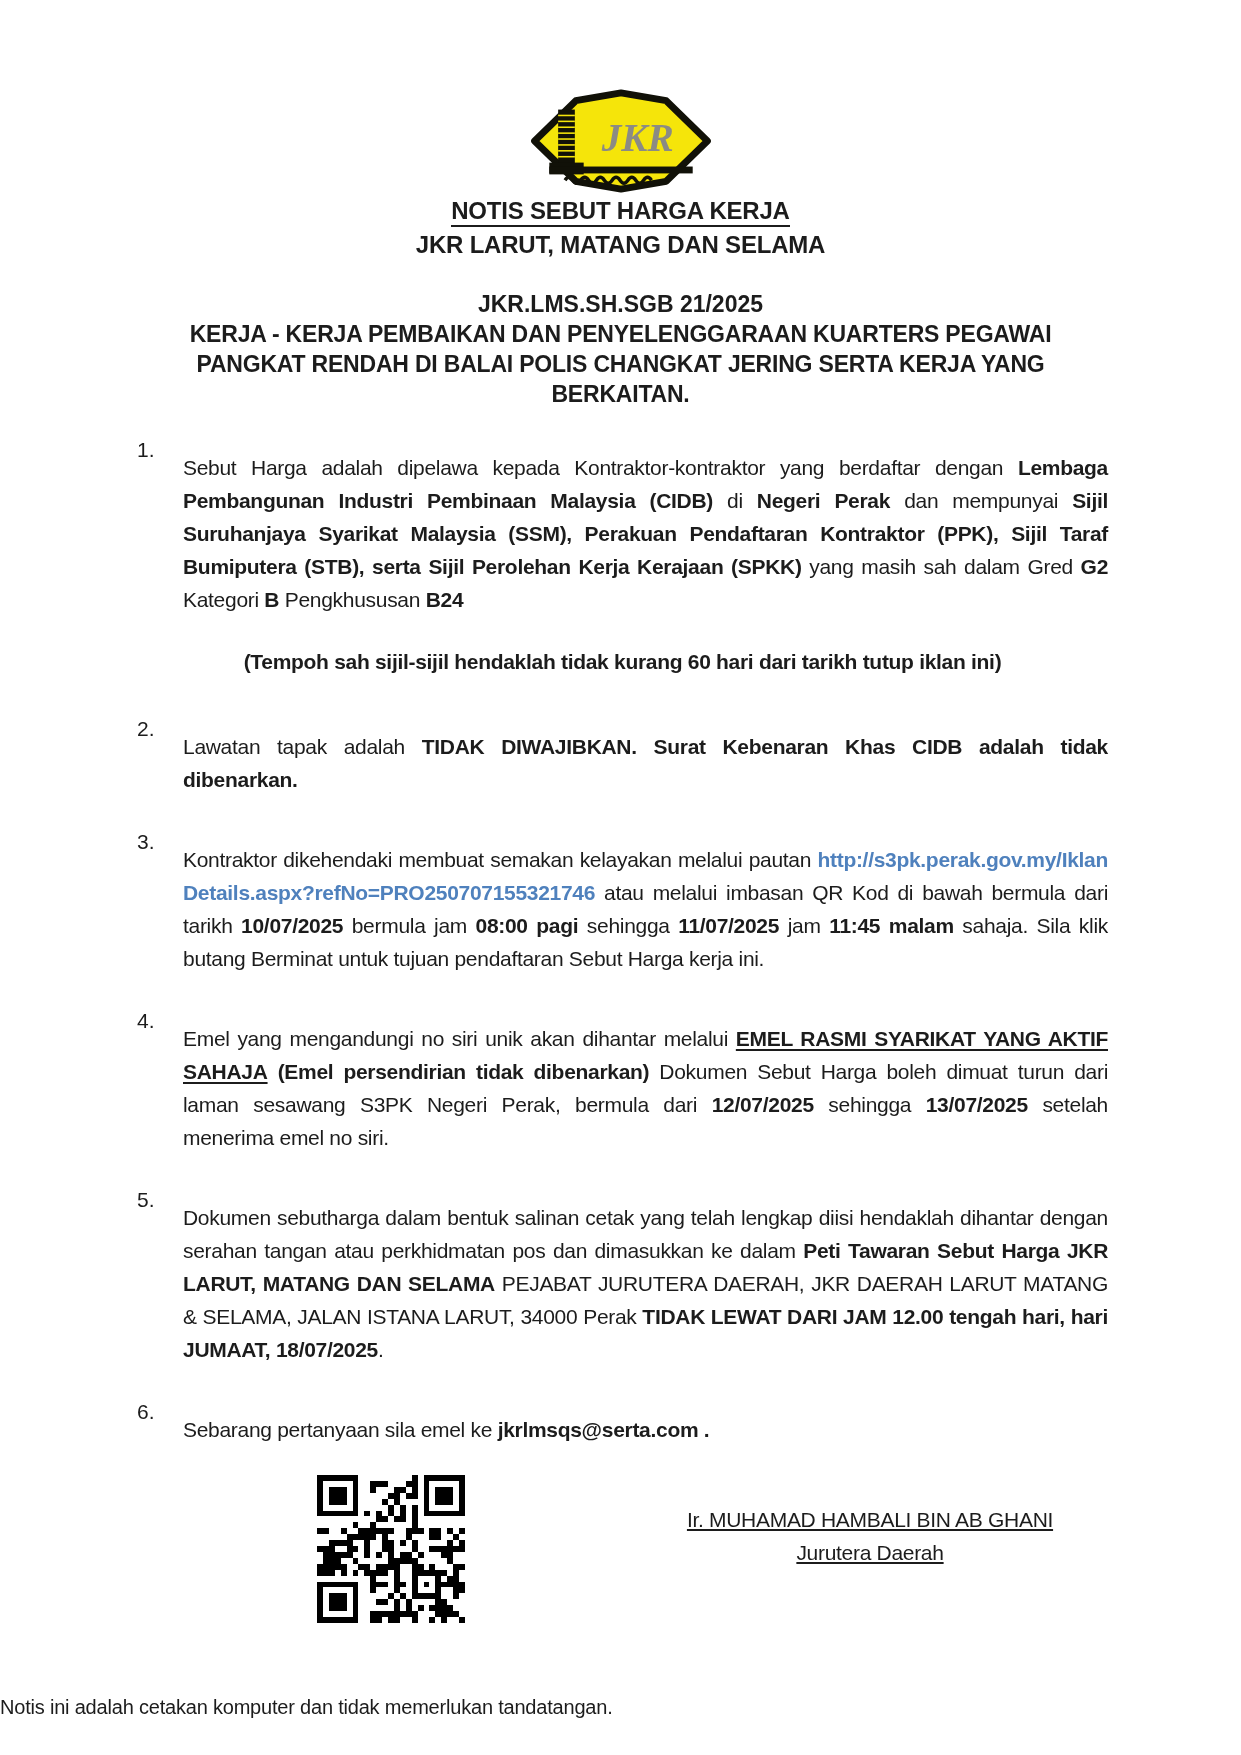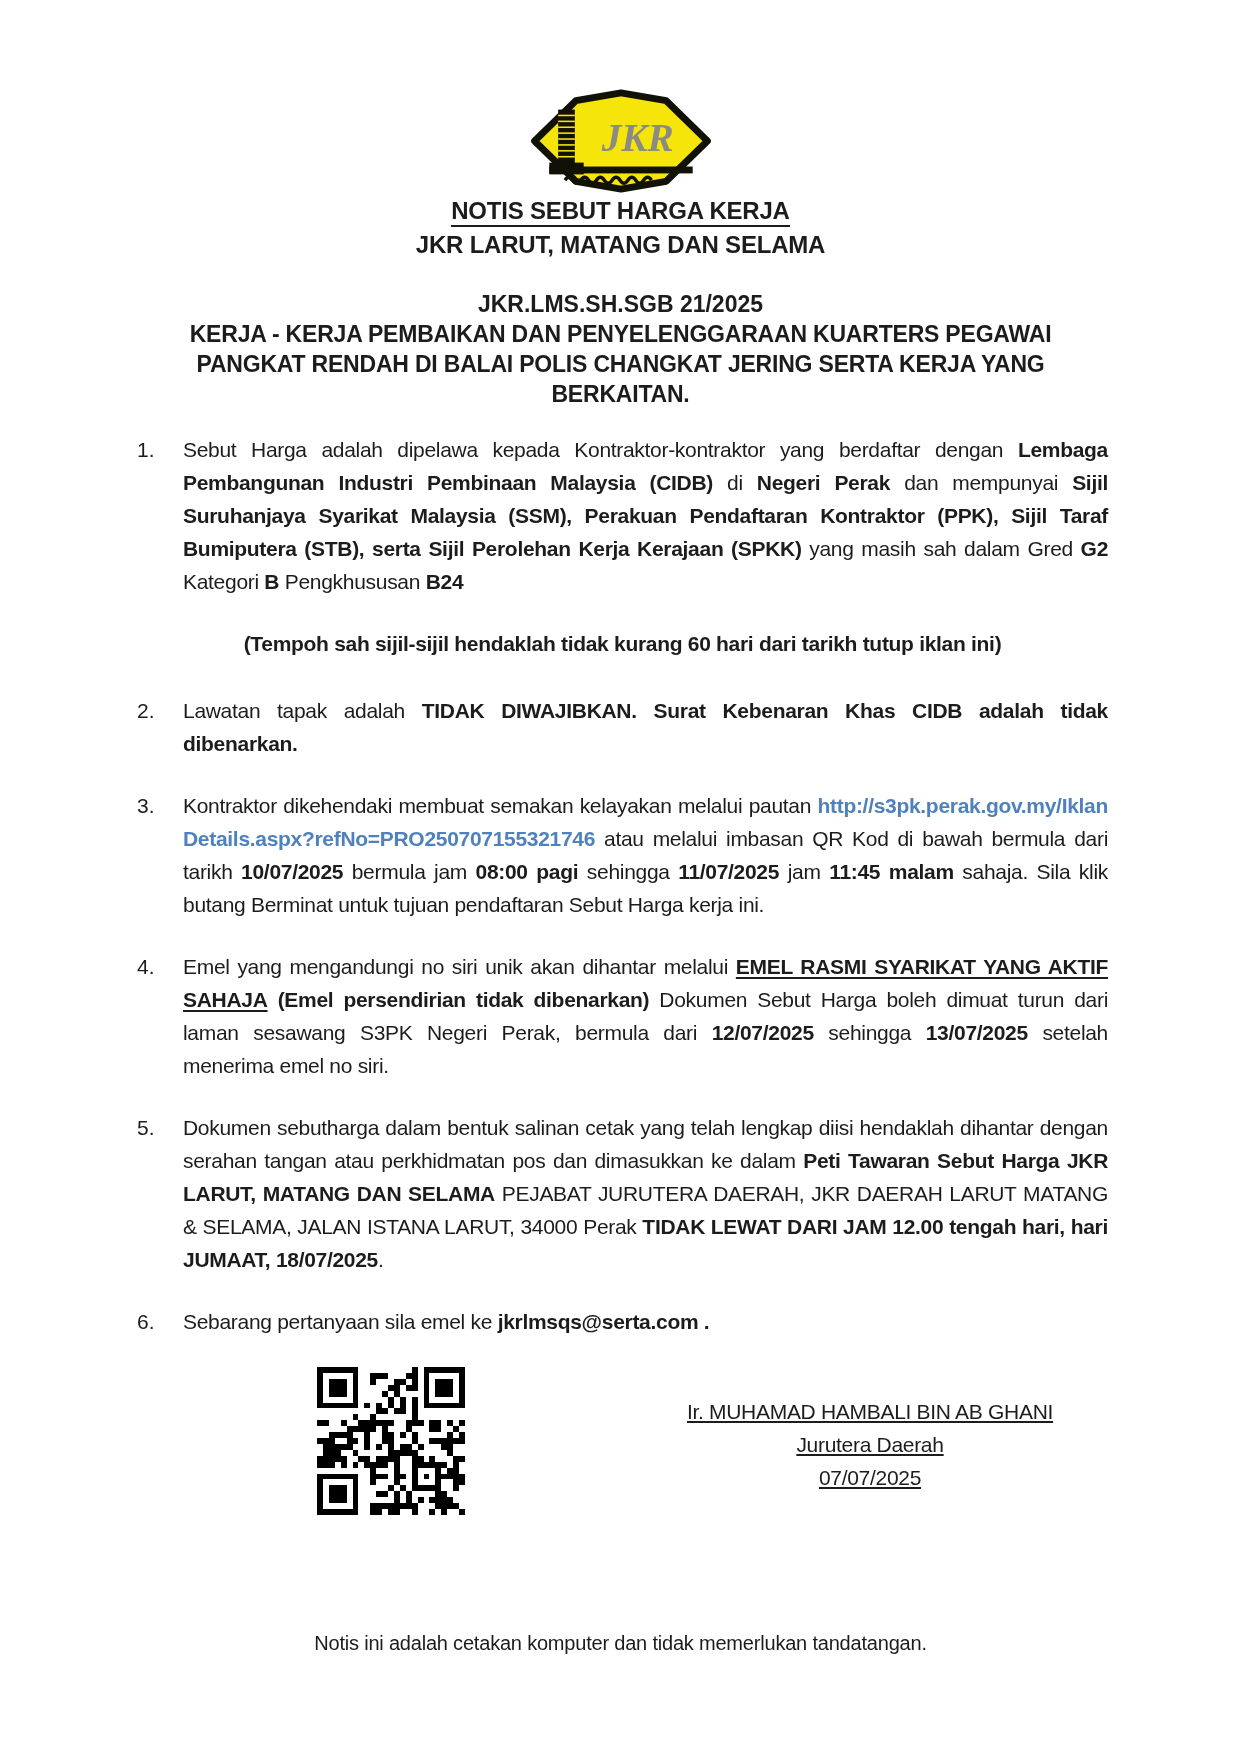--- a/index.html
+++ b/index.html
@@ -33,20 +33,21 @@
   .item { display: flex; margin-bottom: 29px; }
   .num {
     flex: 0 0 46px;
     font-size: 21px; line-height: 33px;
   }
   .item-text {
     flex: 1;
     font-size: 21px; line-height: 33px;
     text-align: justify;
     letter-spacing: -0.3px;
+    margin-top: 18px;
   }
   .note {
     text-align: center;
     font-weight: 700;
     font-size: 21px; line-height: 33px;
     margin: 2px 0 34px 0;
     letter-spacing: -0.3px;
   }
   .b { font-weight: 700; }
   .u { text-decoration: underline; text-underline-offset: 3px; text-decoration-thickness: 2px; }
@@ -59,22 +60,22 @@
     margin-left: 205px;
     width: 400px;
     padding-top: 28px;
     text-align: center;
     font-size: 21px; line-height: 33px;
     letter-spacing: -0.3px;
   }
   
   .footer {
     position: absolute;
-    top: 1632px; left: 0; right: 0;
-    text-align: center;
+    top: 1696px; left: 0; right: 0;
+    text-align: left;
     font-size: 20px;
     letter-spacing: -0.2px;
   }
 </style>
 </head>
 <body>
 
 <div class="page">
 
   <div class="logo-wrap">
@@ -447,18 +448,17 @@
           <rect x="13" y="24" width="1" height="1" fill="#000"></rect>
           <rect x="16" y="24" width="1" height="1" fill="#000"></rect>
           <rect x="19" y="24" width="1" height="1" fill="#000"></rect>
           <rect x="21" y="24" width="1" height="1" fill="#000"></rect>
           <rect x="24" y="24" width="1" height="1" fill="#000"></rect>
         </svg>
     </div>
     <div class="sig-block">
       <div>Ir. MUHAMAD HAMBALI BIN AB GHANI</div>
       <div>Jurutera Daerah</div>
-      <div>07/07/2025</div>
     </div>
   </div>
 
   <div class="footer">Notis ini adalah cetakan komputer dan tidak memerlukan tandatangan.</div>
 </div>
 
 </body></html>

